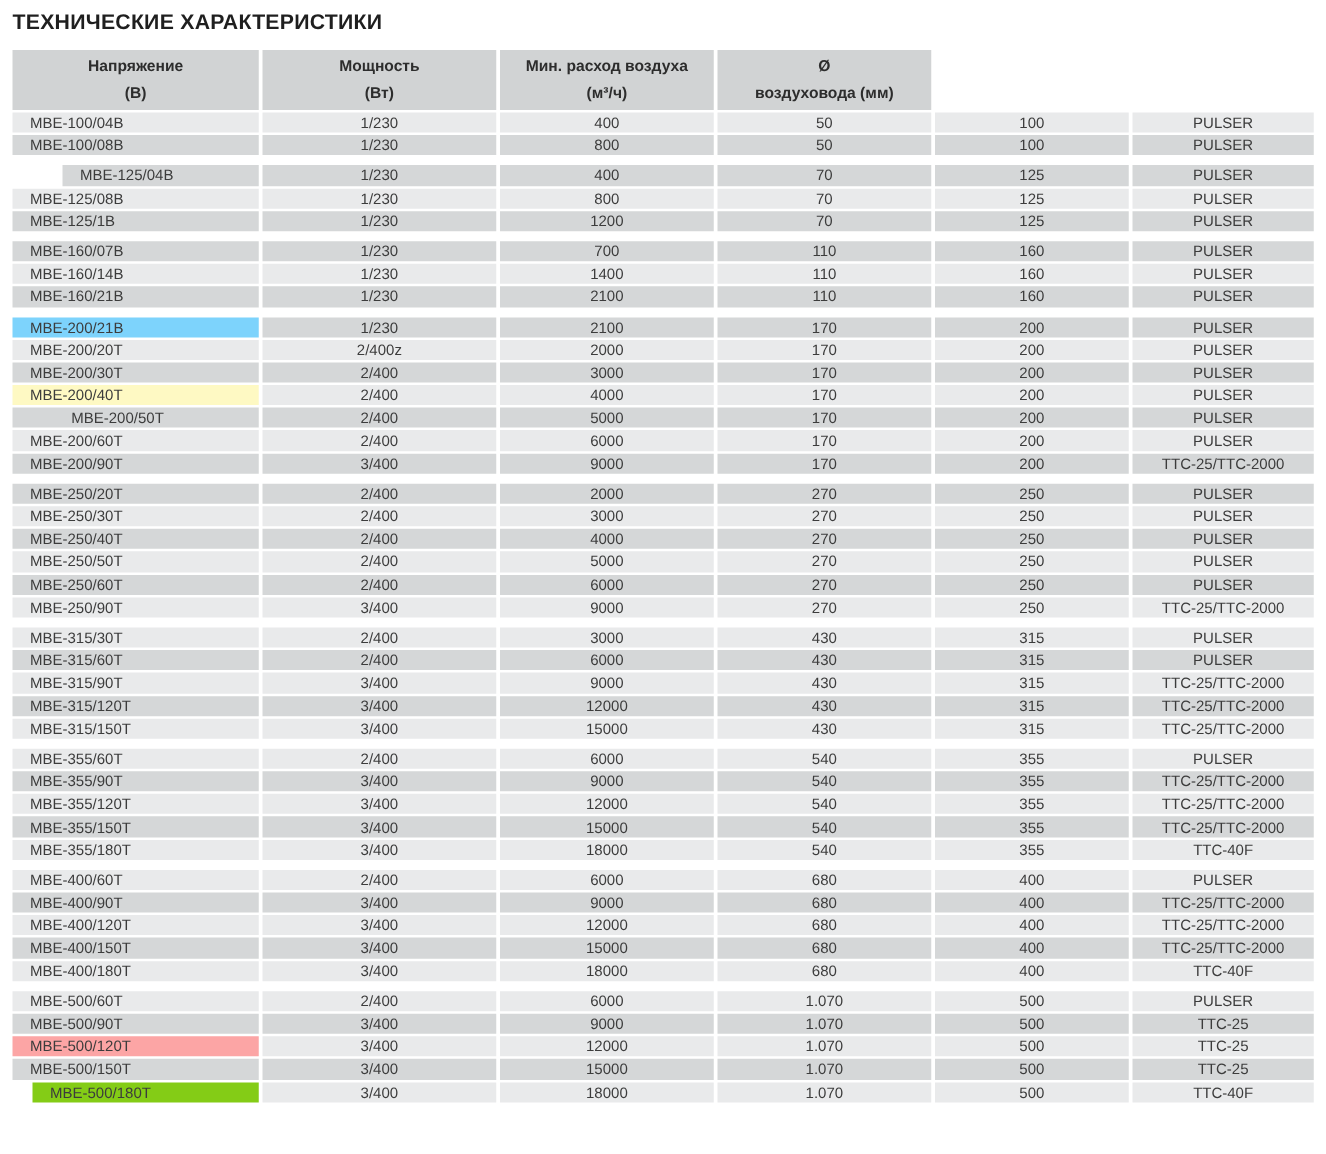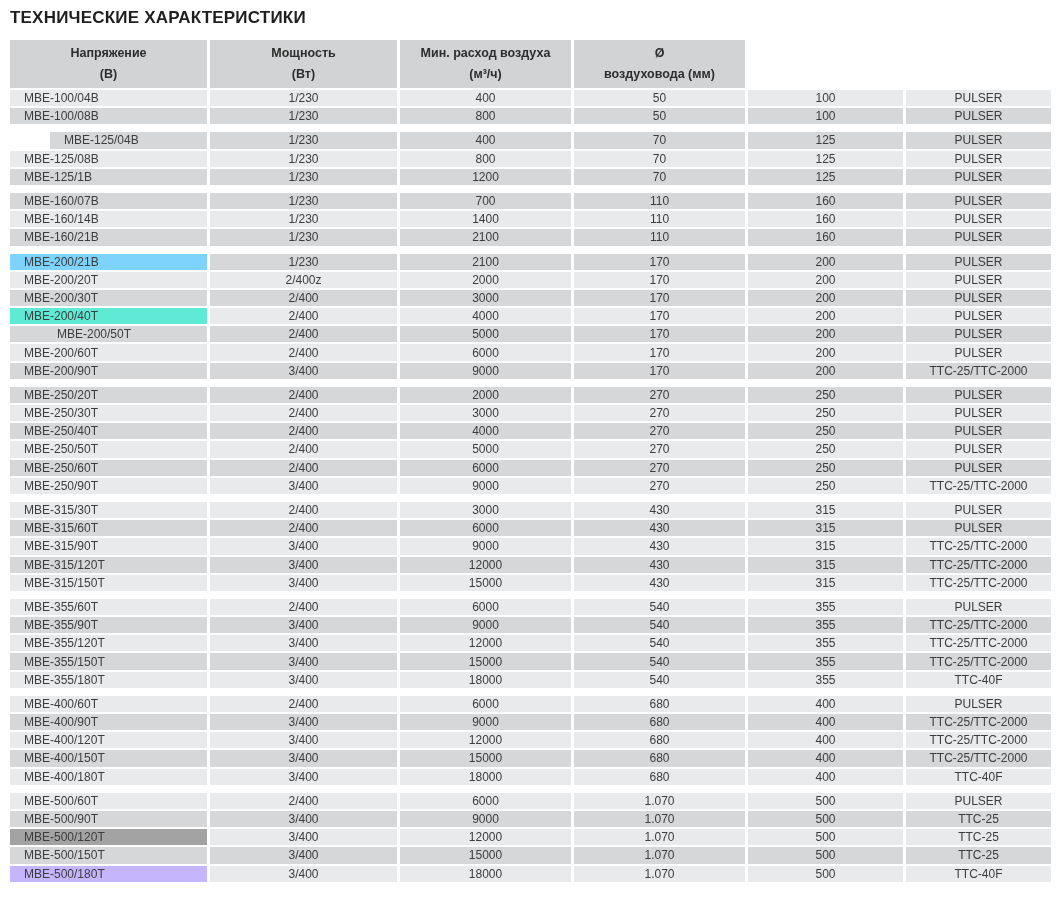--- a/index.html
+++ b/index.html
@@ -183,21 +183,21 @@
           </div>
           <div class="trow dark">
             <div class="cell model" style="background: rgb(213, 215, 216);">MBE-200/30T</div>
             <div class="cell" style="background: rgb(213, 215, 216);">2/400</div>
             <div class="cell" style="background: rgb(213, 215, 216);">3000</div>
             <div class="cell" style="background: rgb(213, 215, 216);">170</div>
             <div class="cell" style="background: rgb(213, 215, 216);">200</div>
             <div class="cell" style="background: rgb(213, 215, 216);">PULSER</div>
           </div>
           <div class="trow light">
-            <div class="cell model" style="background: #5eead4;">MBE-200/40T</div>
+            <div class="cell model" style="background: #fef9c3;">MBE-200/40T</div>
             <div class="cell" style="background: rgb(233, 234, 235);">2/400</div>
             <div class="cell" style="background: rgb(233, 234, 235);">4000</div>
             <div class="cell" style="background: rgb(233, 234, 235);">170</div>
             <div class="cell" style="background: rgb(233, 234, 235);">200</div>
             <div class="cell" style="background: rgb(233, 234, 235);">PULSER</div>
           </div>
           <div class="trow dark">
             <div class="cell model" style="background: rgb(213, 215, 216); padding-left: 47px;">MBE-200/50T</div>
             <div class="cell" style="background: rgb(213, 215, 216);">2/400</div>
             <div class="cell" style="background: rgb(213, 215, 216);">5000</div>
@@ -409,37 +409,37 @@
           </div>
           <div class="trow dark">
             <div class="cell model" style="background: rgb(213, 215, 216);">MBE-500/90T</div>
             <div class="cell" style="background: rgb(213, 215, 216);">3/400</div>
             <div class="cell" style="background: rgb(213, 215, 216);">9000</div>
             <div class="cell" style="background: rgb(213, 215, 216);">1.070</div>
             <div class="cell" style="background: rgb(213, 215, 216);">500</div>
             <div class="cell" style="background: rgb(213, 215, 216);">TTC-25</div>
           </div>
           <div class="trow light">
-            <div class="cell model" style="background: #a3a3a3;">MBE-500/120T</div>
+            <div class="cell model" style="background: #fca5a5;">MBE-500/120T</div>
             <div class="cell" style="background: rgb(233, 234, 235);">3/400</div>
             <div class="cell" style="background: rgb(233, 234, 235);">12000</div>
             <div class="cell" style="background: rgb(233, 234, 235);">1.070</div>
             <div class="cell" style="background: rgb(233, 234, 235);">500</div>
             <div class="cell" style="background: rgb(233, 234, 235);">TTC-25</div>
           </div>
           <div class="trow dark">
             <div class="cell model" style="background: rgb(213, 215, 216);">MBE-500/150T</div>
             <div class="cell" style="background: rgb(213, 215, 216);">3/400</div>
             <div class="cell" style="background: rgb(213, 215, 216);">15000</div>
             <div class="cell" style="background: rgb(213, 215, 216);">1.070</div>
             <div class="cell" style="background: rgb(213, 215, 216);">500</div>
             <div class="cell" style="background: rgb(213, 215, 216);">TTC-25</div>
           </div>
           <div class="trow light">
-            <div class="cell model" style="background: #c4b5fd;">MBE-500/180T</div>
+            <div class="cell model" style="background: #84cc16; margin-left: 16px;">MBE-500/180T</div>
             <div class="cell" style="background: rgb(233, 234, 235);">3/400</div>
             <div class="cell" style="background: rgb(233, 234, 235);">18000</div>
             <div class="cell" style="background: rgb(233, 234, 235);">1.070</div>
             <div class="cell" style="background: rgb(233, 234, 235);">500</div>
             <div class="cell" style="background: rgb(233, 234, 235);">TTC-40F</div>
           </div>
         </div>
       </div>
   </div>
 </div>

